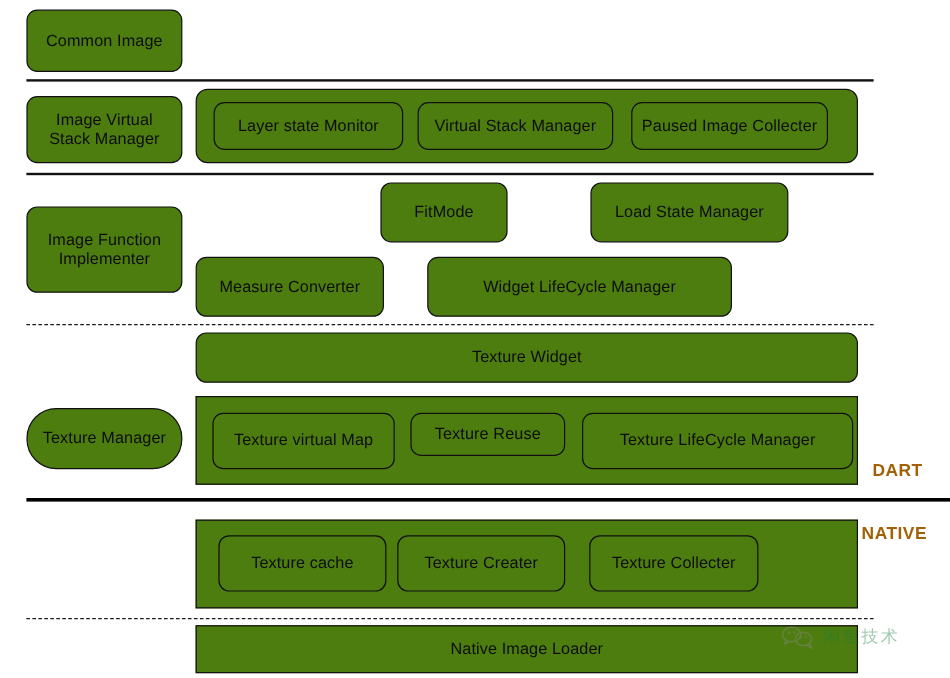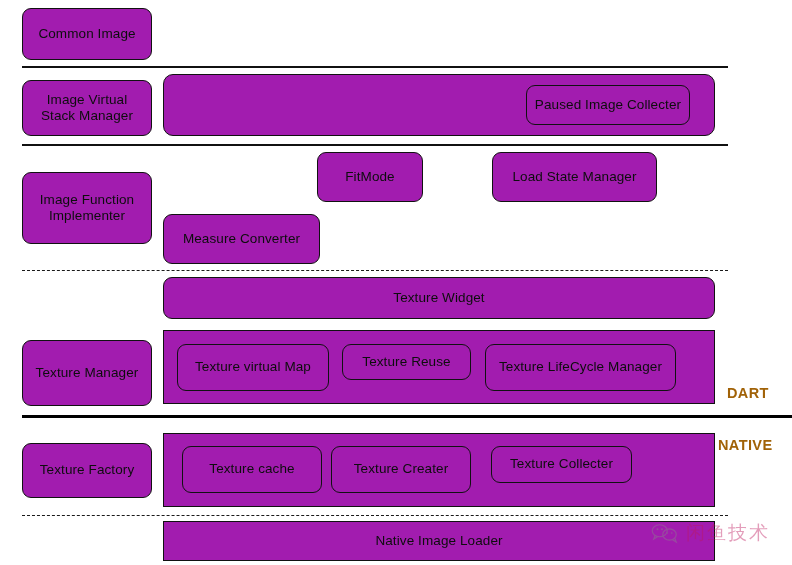--- a/index.html
+++ b/index.html
@@ -15,21 +15,21 @@
     position: relative;
     width: 792px;
     height: 565px;
     overflow: hidden;
     background: #ffffff;
   }
 
   .box {
     position: absolute;
     box-sizing: border-box;
-    background: #a21caf;
+    background: #4d7c0f;
     border: 1.6px solid #111111;
     border-radius: 9px;
     display: flex;
     align-items: center;
     justify-content: center;
     text-align: center;
     font-size: 13.5px;
     line-height: 1.22;
     color: #0d0d0d;
     letter-spacing: .1px;
@@ -74,22 +74,22 @@
   
   .watermark {
     position: absolute;
     display: flex;
     align-items: center;
     gap: 6px;
     opacity: .42;
     pointer-events: none;
   }
   .watermark .wm-text {
-    font-size: 19px;
-    color: #be185d;
+    font-size: 14px;
+    color: #15803d;
     letter-spacing: 2px;
     font-family: "DejaVu Sans", sans-serif;
   }
   .wm-icon { width: 30px; height: 22px; display: block; }
 </style>
 </head>
 <body>
 
 <div id="diagram">
 
@@ -99,86 +99,92 @@
 
 
   <div class="rule" style="left:22px; top:66px; width:706px;"></div>
 
   <div class="box" style="left:22px; top:80px; width:130px; height:56px;">
     <span>Image Virtual Stack Manager</span>
   </div>
 
   <div class="box group" style="left:163px; top:74px; width:552px; height:62px;"></div>
 
+  <div class="box" style="left:178px; top:85px; width:158px; height:40px;">
+    <span>Layer state Monitor</span>
+  </div>
+  <div class="box" style="left:348px; top:85px; width:163px; height:40px;">
+    <span>Virtual Stack Manager</span>
+  </div>
   <div class="box" style="left:526px; top:85px; width:164px; height:40px;">
     <span>Paused Image Collecter</span>
   </div>
 
   <div class="rule" style="left:22px; top:144px; width:706px;"></div>
 
   <div class="box" style="left:22px; top:172px; width:130px; height:72px;">
     <span>Image Function Implementer</span>
   </div>
 
   <div class="box" style="left:317px; top:152px; width:106px; height:50px;">
     <span>FitMode</span>
   </div>
   <div class="box" style="left:472px; top:152px; width:165px; height:50px;margin-left:20px;">
     <span>Load State Manager</span>
   </div>
 
   <div class="box" style="left:163px; top:214px; width:157px; height:50px;">
     <span>Measure Converter</span>
   </div>
+  <div class="box" style="left:356px; top:214px; width:254px; height:50px;">
+    <span>Widget LifeCycle Manager</span>
+  </div>
 
   <div class="dashed-rule" style="left:22px; top:270px; width:706px;"></div>
 
   <div class="box" style="left:163px; top:277px; width:552px; height:42px;">
     <span>Texture Widget</span>
   </div>
 
-  <div class="box" style="left:22px; top:340px; width:130px; height:66px;">
+  <div class="box" style="left:22px; top:340px; width:130px; height:51px;border-radius:25px;">
     <span>Texture Manager</span>
   </div>
 
   <div class="box sharp" style="left:163px; top:330px; width:552px; height:74px;"></div>
 
   <div class="box" style="left:177px; top:344px; width:152px; height:47px;">
     <span>Texture virtual Map</span>
   </div>
   <div class="box" style="left:342px; top:344px; width:129px; height:36px;">
     <span>Texture Reuse</span>
   </div>
-  <div class="box" style="left:485px; top:344px; width:191px; height:47px;">
+  <div class="box" style="left:485px; top:344px; width:226px; height:47px;">
     <span>Texture LifeCycle Manager</span>
   </div>
 
   <div class="layer-label" style="left:727px; top:385px;">
     <span>DART</span>
   </div>
 
   <div class="rule thick" style="left:22px; top:415px; width:770px;"></div>
 
   <div class="layer-label" style="left:718px; top:437px;">
     <span>NATIVE</span>
   </div>
 
-  <div class="box" style="left:22px; top:443px; width:130px; height:55px;">
-    <span>Texture Factory</span>
-  </div>
 
   <div class="box sharp" style="left:163px; top:433px; width:552px; height:74px;"></div>
 
   <div class="box" style="left:182px; top:446px; width:140px; height:47px;">
     <span>Texture cache</span>
   </div>
   <div class="box" style="left:331px; top:446px; width:140px; height:47px;">
     <span>Texture Creater</span>
   </div>
-  <div class="box" style="left:491px; top:446px; width:141px; height:37px;">
+  <div class="box" style="left:491px; top:446px; width:141px; height:47px;">
     <span>Texture  Collecter</span>
   </div>
 
   <div class="dashed-rule" style="left:22px; top:515px; width:706px;"></div>
 
   <div class="box thin-sharp" style="left:163px; top:521px; width:552px; height:40px;">
     <span>Native  Image Loader</span>
   </div>
 
   <div class="watermark" style="left:650px; top:520px;">

